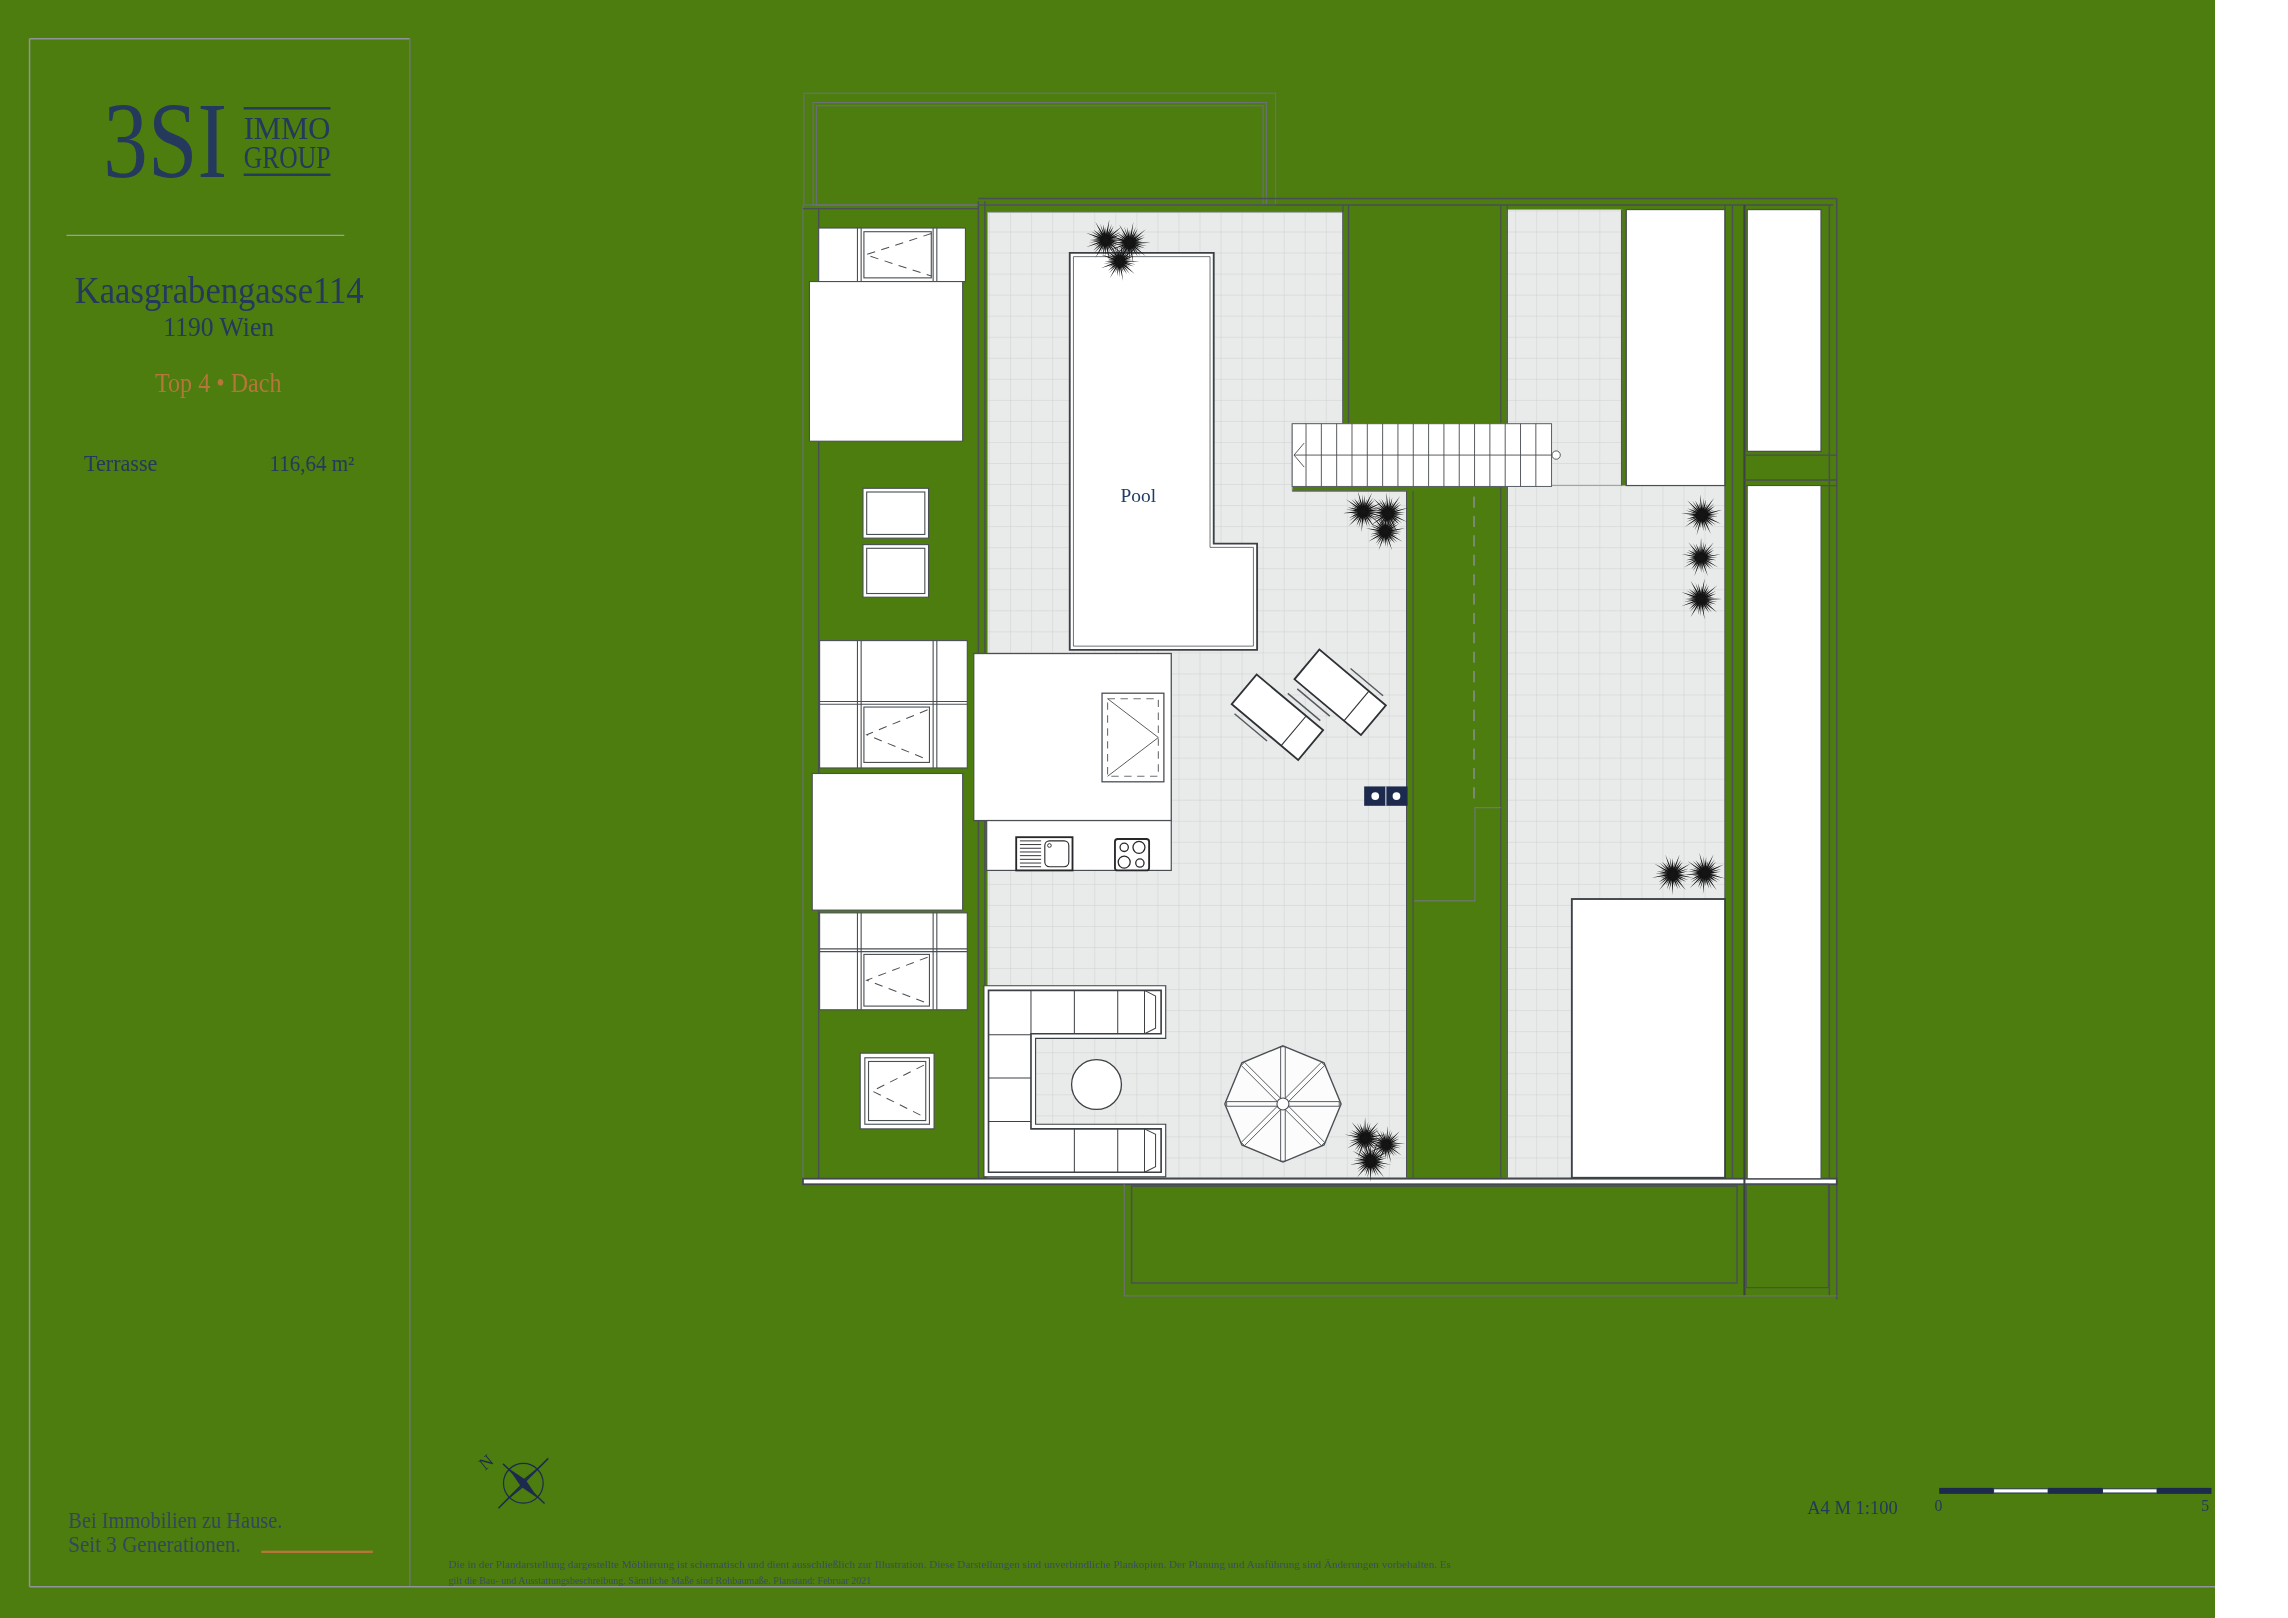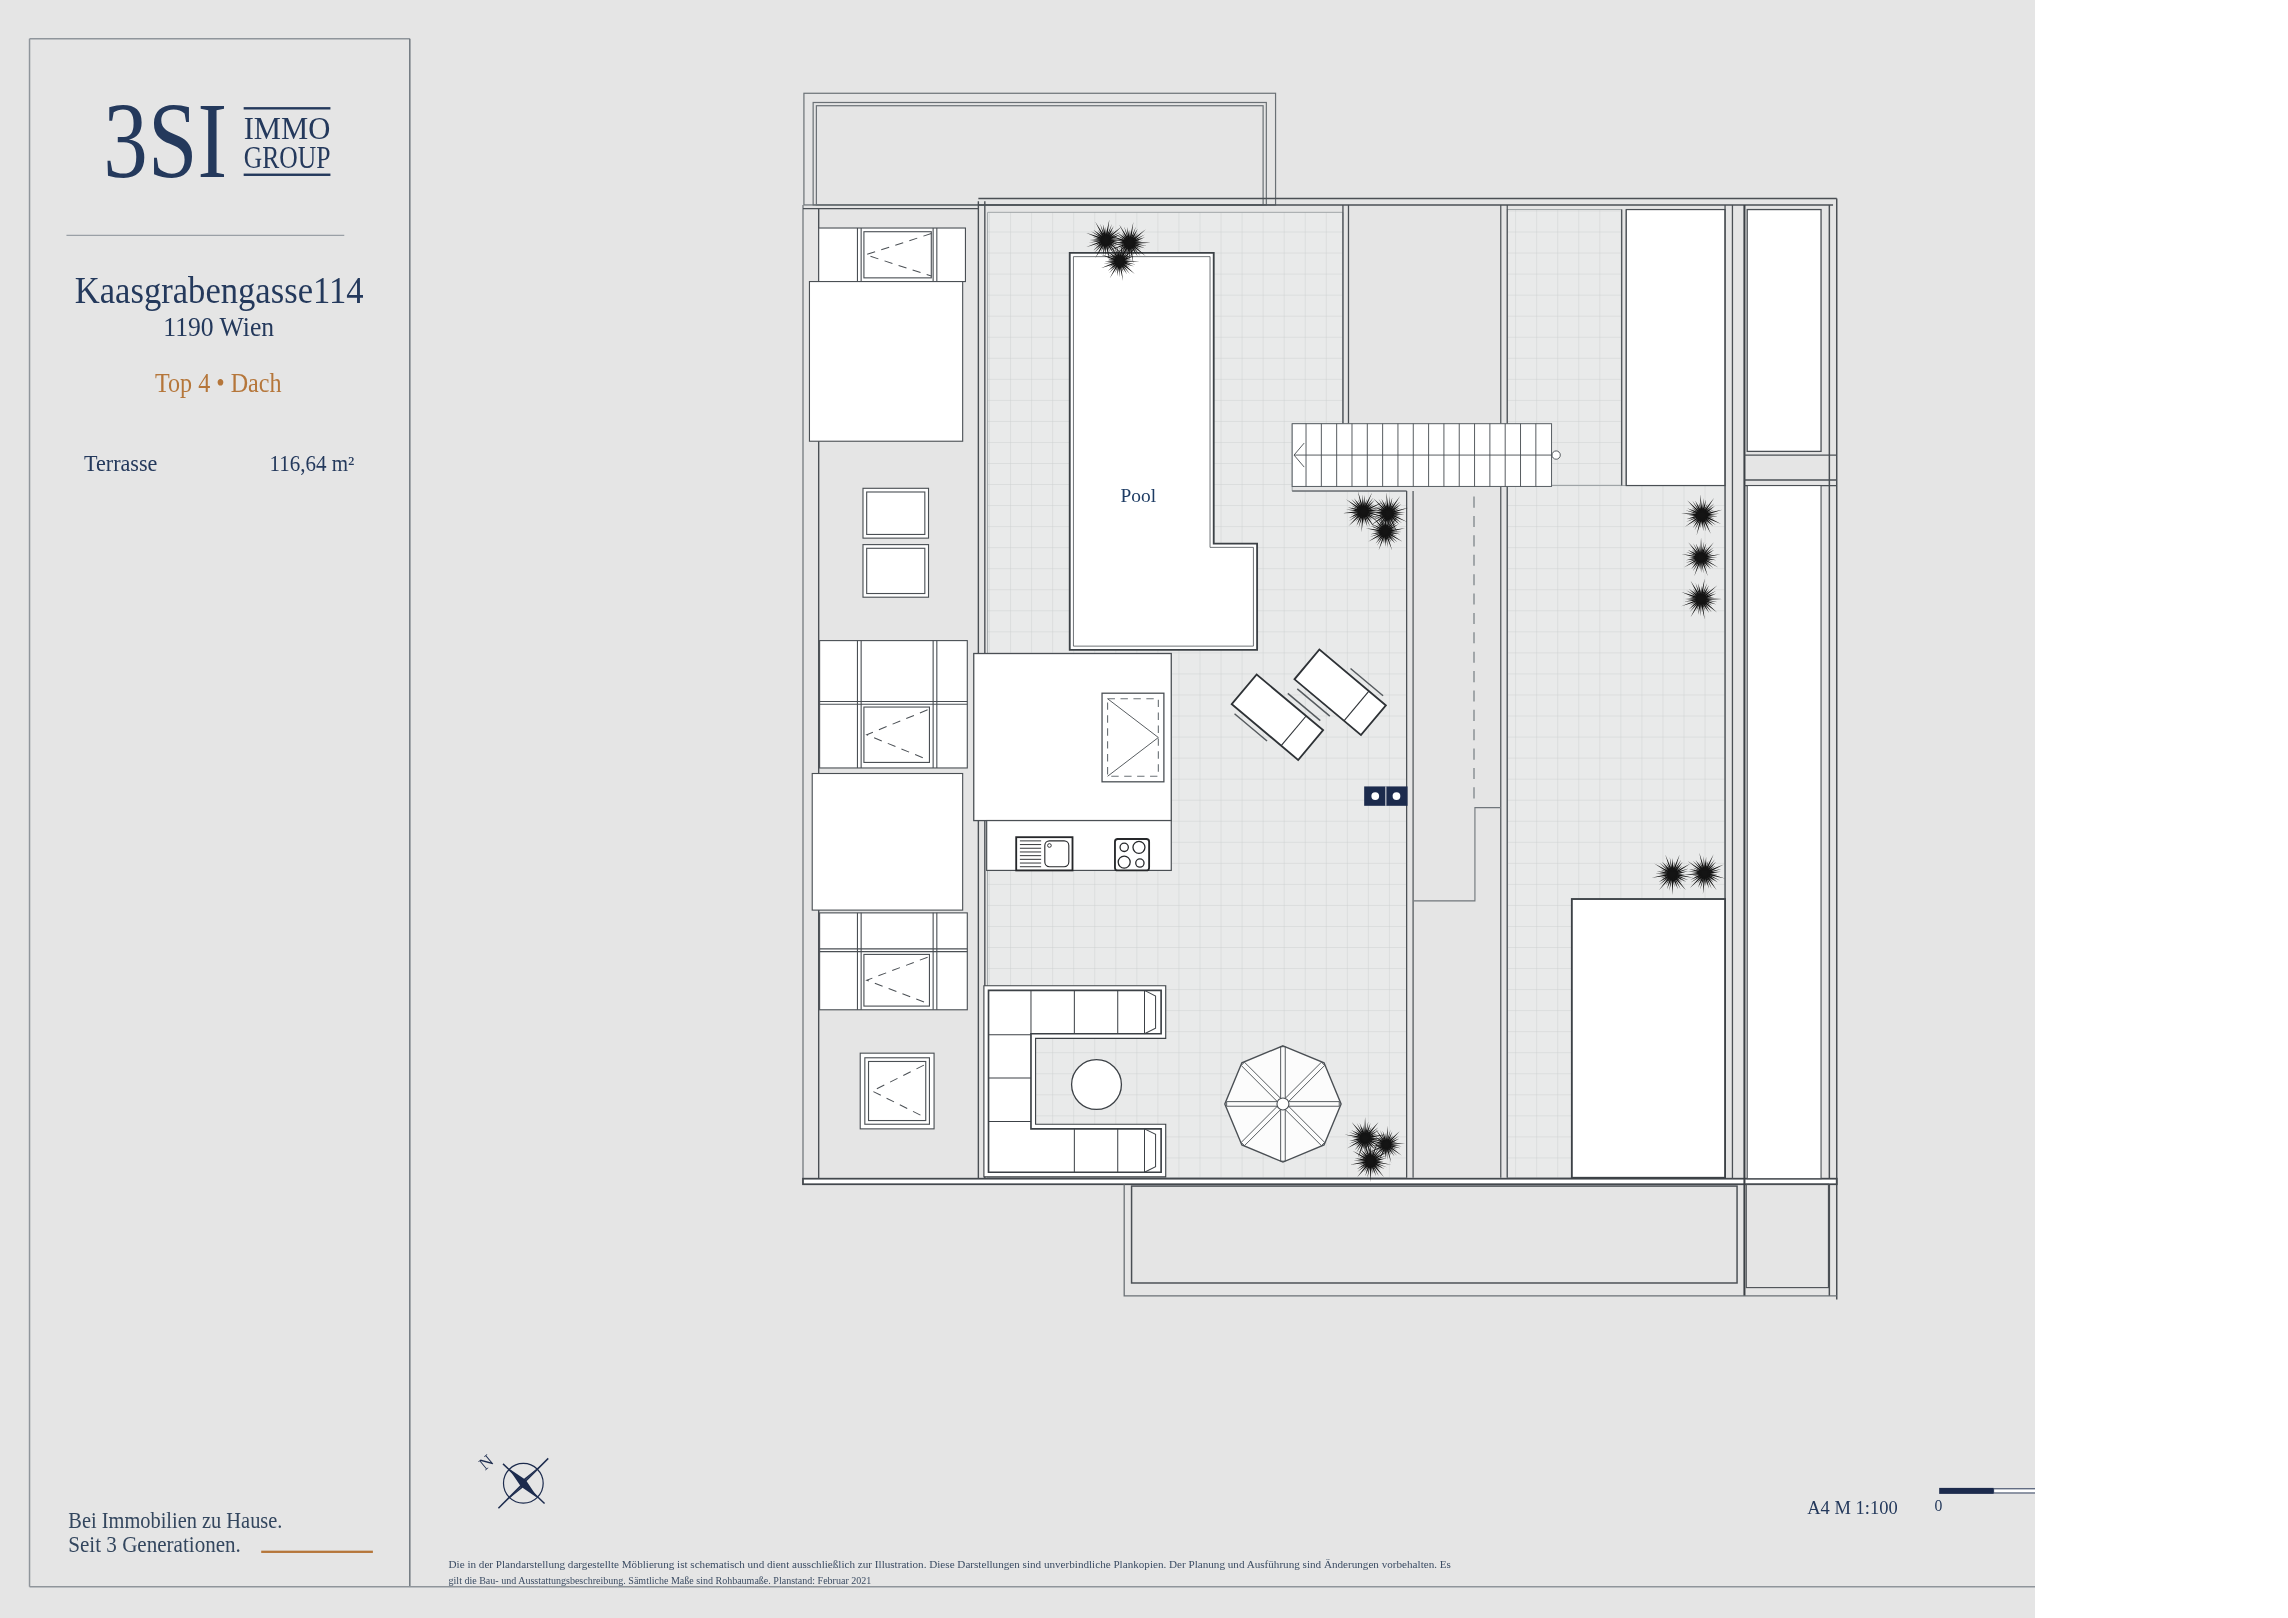--- a/index.html
+++ b/index.html
@@ -1,16 +1,16 @@
 <!DOCTYPE html>
 <html style="font-size:14.8px"><head>
 <meta charset="utf-8">
 <style>
   html,body{margin:0;padding:0;background:#ffffff;}
-  .page{position:relative;width:2035px;height:1619px;background:#e5e5e5;overflow:hidden;}
+  .page{position:relative;width:2215px;height:1619px;background:#4d7c0f;overflow:hidden;}
   svg{position:absolute;top:0;left:0;}
   text{font-family:"Liberation Serif", serif;}
 </style>
 </head>
 <body>
 <div class="page">
 <svg width="2289" height="1619" viewBox="0 0 2480 1754" xmlns="http://www.w3.org/2000/svg">
 <defs>
   <pattern id="tile" width="22.8" height="22.8" patternUnits="userSpaceOnUse">
     <rect width="22.8" height="22.8" fill="#e9eaea"></rect>

